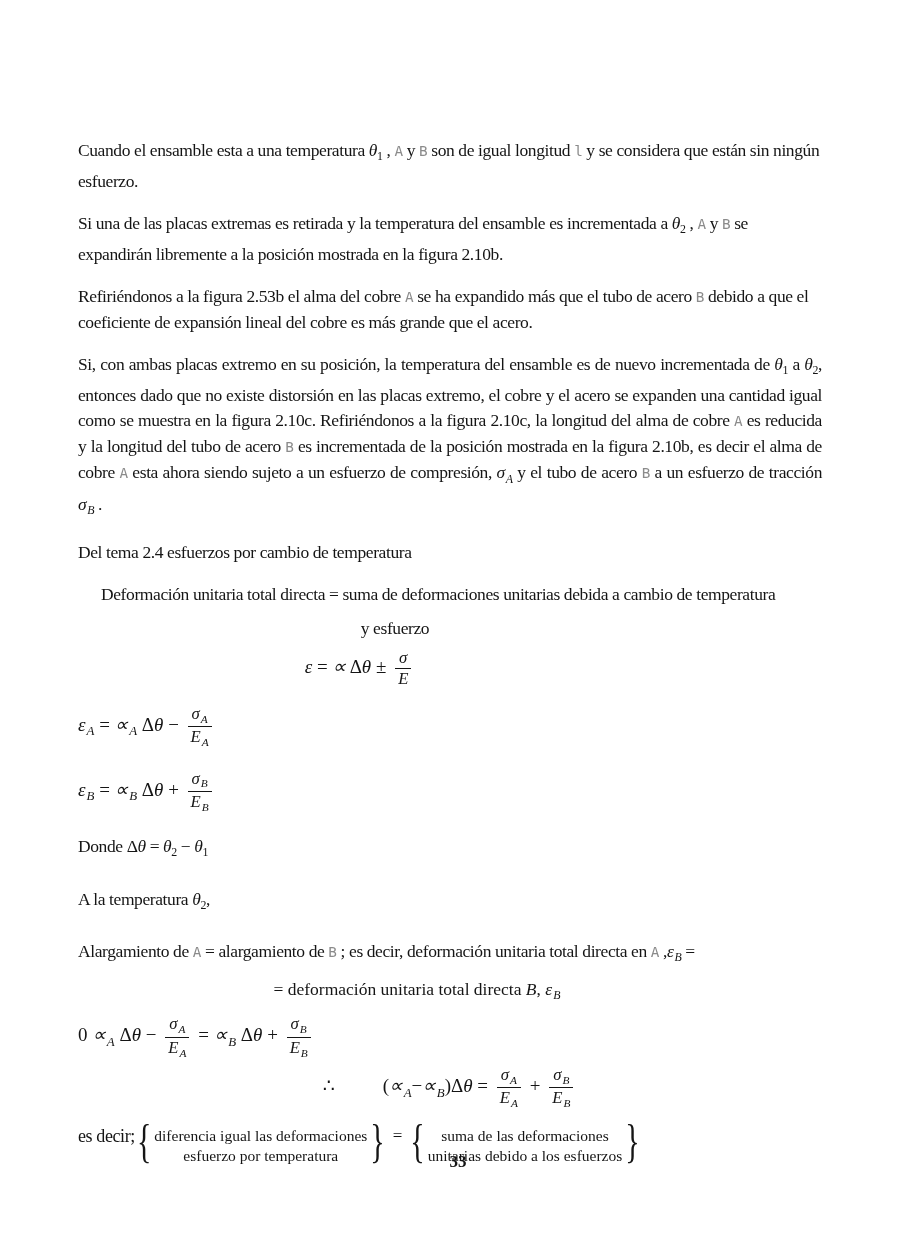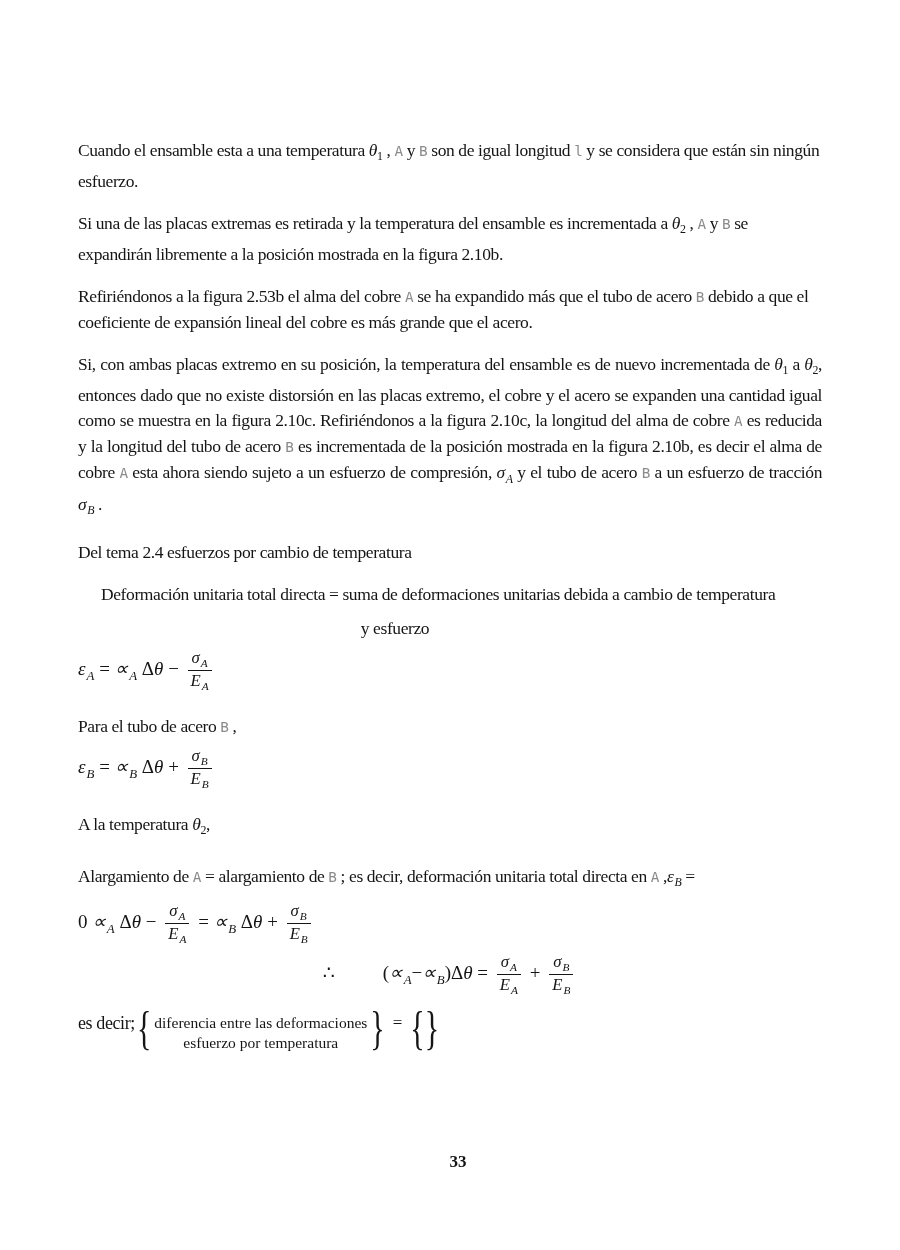--- a/index.html
+++ b/index.html
@@ -109,36 +109,41 @@
 
   <p class="para"><span>Refiriéndonos a la figura 2.53b el alma del cobre </span><span class="mono">A</span><span> se ha expandido más que el tubo de acero </span><span class="mono">B</span><span> debido a que el coeficiente de expansión lineal del cobre es más grande que el acero.</span></p>
 
   <p class="para justify"><span>Si, con ambas placas extremo en su posición, la temperatura del ensamble es de nuevo incrementada de </span><span class="it">θ</span><span class="nsub">1</span><span> a </span><span class="it">θ</span><span class="nsub">2</span><span>, entonces dado que no existe distorsión en las placas extremo, el cobre y el acero se expanden una cantidad igual como se muestra en la figura 2.10c. Refiriéndonos a la figura 2.10c, la longitud del alma de cobre </span><span class="mono">A</span><span> es reducida y la longitud del tubo de acero </span><span class="mono">B</span><span> es incrementada de la posición mostrada en la figura 2.10b, es decir el alma de cobre </span><span class="mono">A</span><span> esta ahora siendo sujeto a un esfuerzo de compresión, </span><span class="it">σ</span><span class="msub">A</span><span> y el tubo de acero </span><span class="mono">B</span><span> a un esfuerzo de tracción </span><span class="it">σ</span><span class="msub">B</span><span> .</span></p>
 
   <p class="para"><span>Del tema 2.4 esfuerzos por cambio de temperatura</span></p>
 
   <p class="para" style="margin-bottom:0;margin-left:23px;"><span>Deformación unitaria total directa = suma de deformaciones unitarias debida a cambio de temperatura</span></p>
   <p class="para center-p6b" style="margin-top:9px; margin-bottom:8px;"><span>y esfuerzo</span></p>
 
+  <div class="formula center-f1"><span class="it">ε</span><span> = </span><span class="it">∝</span><span> Δ</span><span class="it">θ</span><span> ± </span><span class="frac">
+        <span class="fnum"><span class="it">σ</span></span>
+        <span class="fden"><span class="it">E</span></span>
+      </span></div>
 
   <div class="formula mb-lg"><span class="it">ε</span><span class="msub">A</span><span> = </span><span class="it">∝</span><span class="msub">A</span><span> Δ</span><span class="it">θ</span><span> − </span><span class="frac">
         <span class="fnum"><span class="it">σ</span><span class="msub">A</span></span>
         <span class="fden"><span class="it">E</span><span class="msub">A</span></span>
       </span></div>
 
-  <p class="para mb-sm"><span>Para el tubo de acero </span><span class="mono">B</span><span> ,</span></p>
   <div class="formula mb-lg"><span class="it">ε</span><span class="msub">B</span><span> = </span><span class="it">∝</span><span class="msub">B</span><span> Δ</span><span class="it">θ</span><span> + </span><span class="frac">
         <span class="fnum"><span class="it">σ</span><span class="msub">B</span></span>
         <span class="fden"><span class="it">E</span><span class="msub">B</span></span>
       </span></div>
 
+  <p class="para mb-lg"><span>Donde Δ</span><span class="it">θ</span><span> = </span><span class="it">θ</span><span class="nsub">2</span><span> − </span><span class="it">θ</span><span class="nsub">1</span></p>
 
   <p class="para mb-lg"><span>A la temperatura </span><span class="it">θ</span><span class="nsub">2</span><span>,</span></p>
 
   <p class="para mb-sm"><span>Alargamiento de </span><span class="mono">A</span><span> = alargamiento de </span><span class="mono">B</span><span> ; es decir, deformación unitaria total directa en </span><span class="mono">A</span><span> ,</span><span class="it">ε</span><span class="msub">B</span><span> =</span></p>
+  <p class="para center-p12 mb-sm"><span>= deformación unitaria total directa </span><span class="it">B</span><span>, </span><span class="it">ε</span><span class="msub">B</span></p>
 
   <div class="formula mb-sm"><span>0 </span><span class="it">∝</span><span class="msub">A</span><span> Δ</span><span class="it">θ</span><span> − </span><span class="frac">
         <span class="fnum"><span class="it">σ</span><span class="msub">A</span></span>
         <span class="fden"><span class="it">E</span><span class="msub">A</span></span>
       </span><span> = </span><span class="it">∝</span><span class="msub">B</span><span> Δ</span><span class="it">θ</span><span> + </span><span class="frac">
         <span class="fnum"><span class="it">σ</span><span class="msub">B</span></span>
         <span class="fden"><span class="it">E</span><span class="msub">B</span></span>
       </span></div>
 
   <div class="formula center-f5"><span>∴</span><span class="spacer" style="width: 48px;"></span><span>(</span><span class="it">∝</span><span class="msub">A</span><span>−</span><span class="it">∝</span><span class="msub">B</span><span>)Δ</span><span class="it">θ</span><span> = </span><span class="frac">
@@ -146,24 +151,28 @@
         <span class="fden"><span class="it">E</span><span class="msub">A</span></span>
       </span><span> + </span><span class="frac">
         <span class="fnum"><span class="it">σ</span><span class="msub">B</span></span>
         <span class="fden"><span class="it">E</span><span class="msub">B</span></span>
       </span></div>
 
   <div class="brace-row">
     <span class="prefix">es decir;</span>
     <span class="big-brace">{</span>
     <span class="brace-col">
-      <span>diferencia entre las deformaciones</span>
+      <span>diferencia igual las deformaciones</span>
       <span>esfuerzo por temperatura</span>
     </span>
     <span class="big-brace">}</span>
     <span class="eq">=</span>
     <span class="big-brace">{</span>
+    <span class="brace-col">
+      <span>suma de las deformaciones</span>
+      <span>unitarias debido a los esfuerzos</span>
+    </span>
     <span class="big-brace">}</span>
   </div>
 
   <div class="footer">33</div>
 
 </div>
 
 </body></html>

